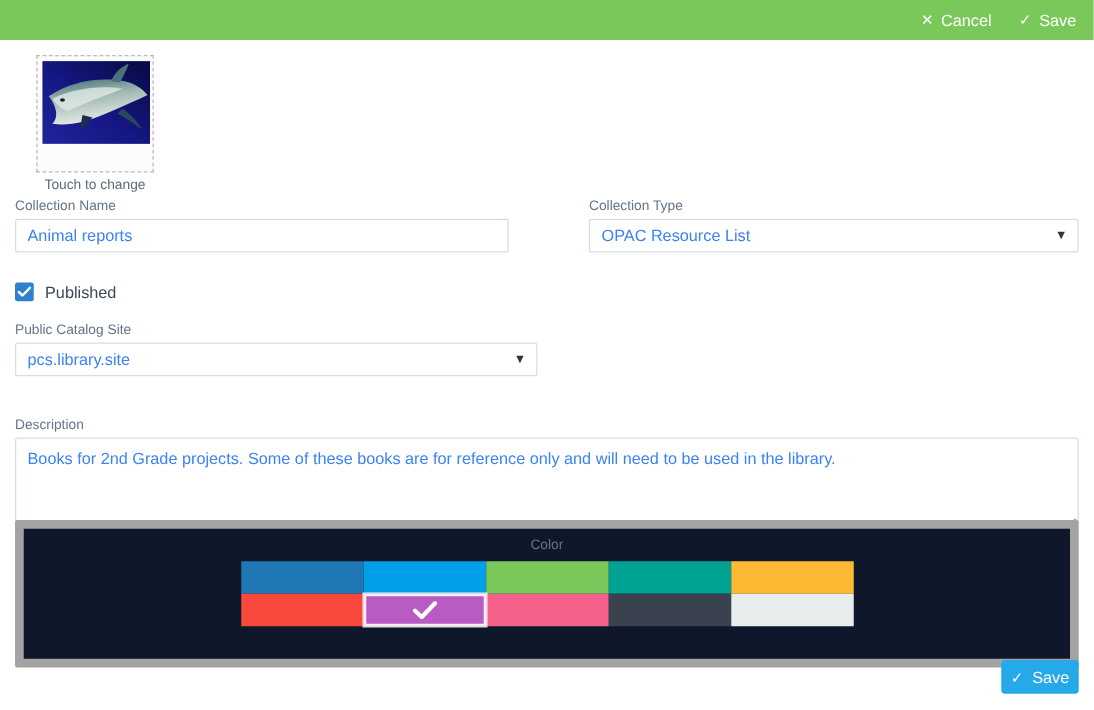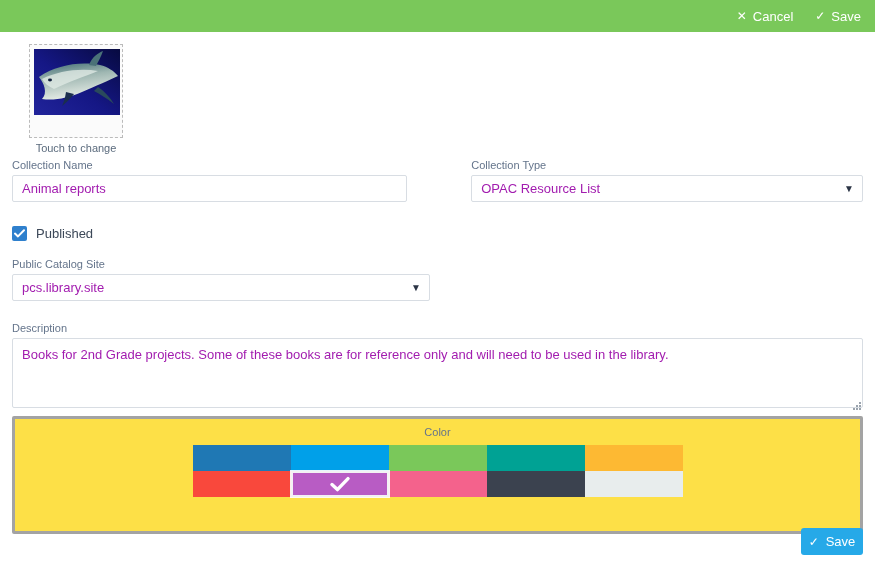--- a/index.html
+++ b/index.html
@@ -102,21 +102,21 @@
   }
   .ctl {
     box-sizing: border-box;
     width: 100%;
     height: 27px;
     border: 1px solid #d8dde3;
     background: #ffffff;
     border-radius: 2px;
     font-family: "Liberation Sans", sans-serif;
     font-size: 13px;
-    color: #a21caf;
+    color: #3b82f6;
     padding: 0 9px;
     outline: none;
   }
   select.ctl {
     -webkit-appearance: none;
     appearance: none;
     padding-right: 24px;
   }
   .select-wrap { position: relative; }
   .select-caret {
@@ -170,21 +170,21 @@
     position: absolute;
     left: 12px;
     top: 226px;
     width: 418px;
   }
 
   
   .desc-block {
     position: absolute;
     left: 12px;
-    top: 290px;
+    top: 302px;
     width: 851px;
   }
   textarea.ctl {
     height: 70px;
     padding: 7px 9px;
     resize: none;
     line-height: 1.35;
     overflow: hidden;
   }
   .ta-wrap { position: relative; }
@@ -204,22 +204,22 @@
   }
 
   
   .color-panel {
     position: absolute;
     left: 12px;
     top: 384px;
     width: 851px;
     height: 118px;
     box-sizing: border-box;
-    border: 3px solid #a3a3a3;
-    background: #fde047;
+    border: 7px solid #a3a3a3;
+    background: #0f172a;
     border-radius: 2px;
   }
   .color-title {
     text-align: center;
     font-size: 11px;
     color: #64748b;
     margin-top: 7px;
   }
   .swatch-grid {
     margin: 7px auto 0 auto;

